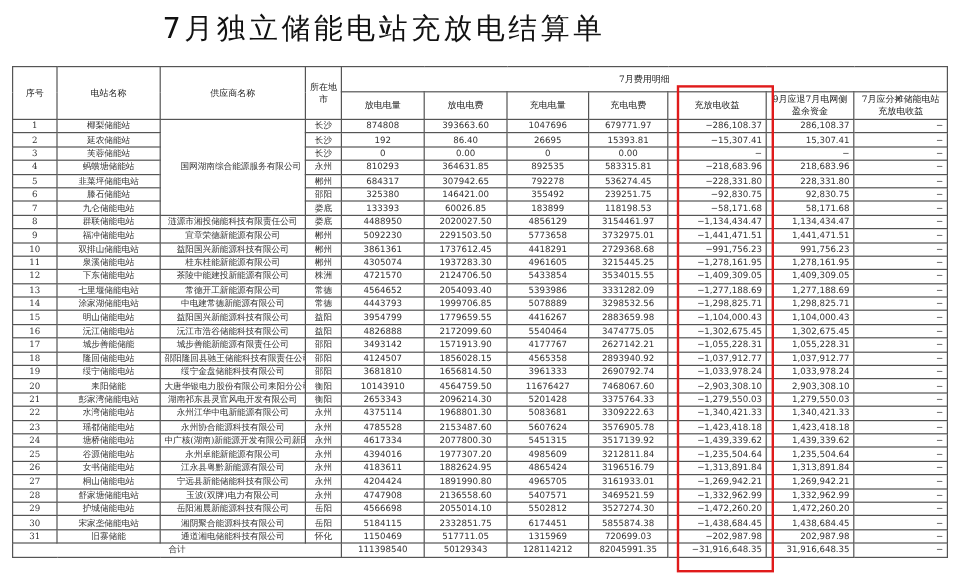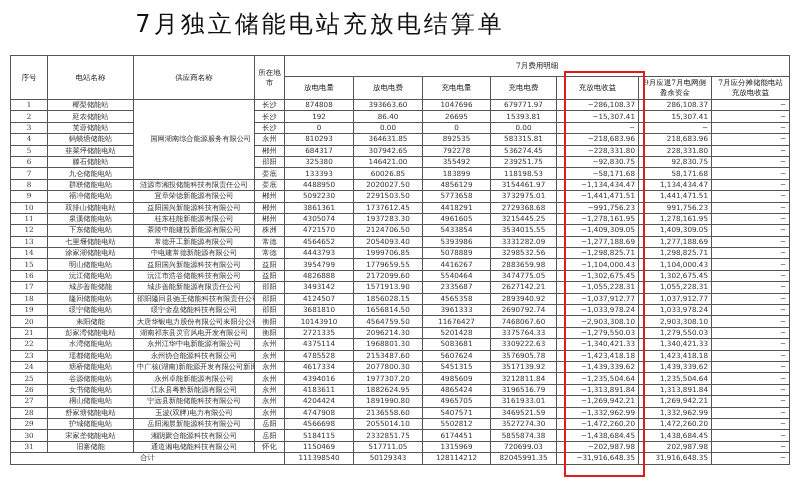--- a/index.html
+++ b/index.html
@@ -258,21 +258,21 @@
         <td class="r num">1,302,675.45</td>
         <td class="r num">−</td>
       </tr>
       <tr>
         <td class="c">17</td>
         <td class="c">城步善能储能</td>
         <td class="c">城步善能新能源有限责任公司</td>
         <td class="c">邵阳</td>
         <td class="c num">3493142</td>
         <td class="c num">1571913.90</td>
-        <td class="c num">2335687</td>
+        <td class="c num">4177767</td>
         <td class="c num">2627142.21</td>
         <td class="r num">−1,055,228.31</td>
         <td class="r num">1,055,228.31</td>
         <td class="r num">−</td>
       </tr>
       <tr>
         <td class="c">18</td>
         <td class="c">隆回储能电站</td>
         <td class="c">邵阳隆回县驰王储能科技有限责任公司</td>
         <td class="c">邵阳</td>
@@ -308,21 +308,21 @@
         <td class="c num">7468067.60</td>
         <td class="r num">−2,903,308.10</td>
         <td class="r num">2,903,308.10</td>
         <td class="r num">−</td>
       </tr>
       <tr>
         <td class="c">21</td>
         <td class="c">彭家湾储能电站</td>
         <td class="c">湖南祁东县灵官风电开发有限公司</td>
         <td class="c">衡阳</td>
-        <td class="c num">2721335</td>
+        <td class="c num">2653343</td>
         <td class="c num">2096214.30</td>
         <td class="c num">5201428</td>
         <td class="c num">3375764.33</td>
         <td class="r num">−1,279,550.03</td>
         <td class="r num">1,279,550.03</td>
         <td class="r num">−</td>
       </tr>
       <tr>
         <td class="c">22</td>
         <td class="c">水湾储能电站</td>

